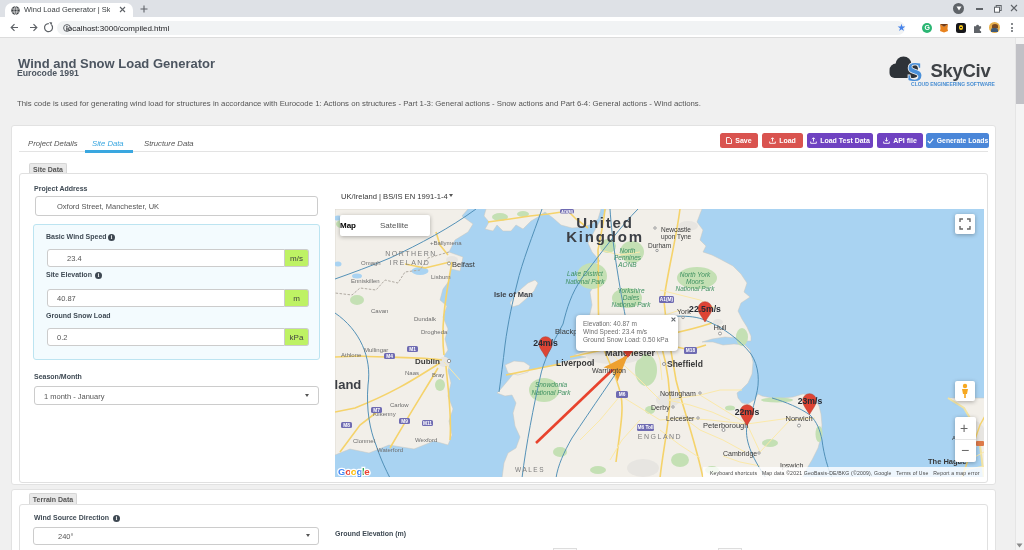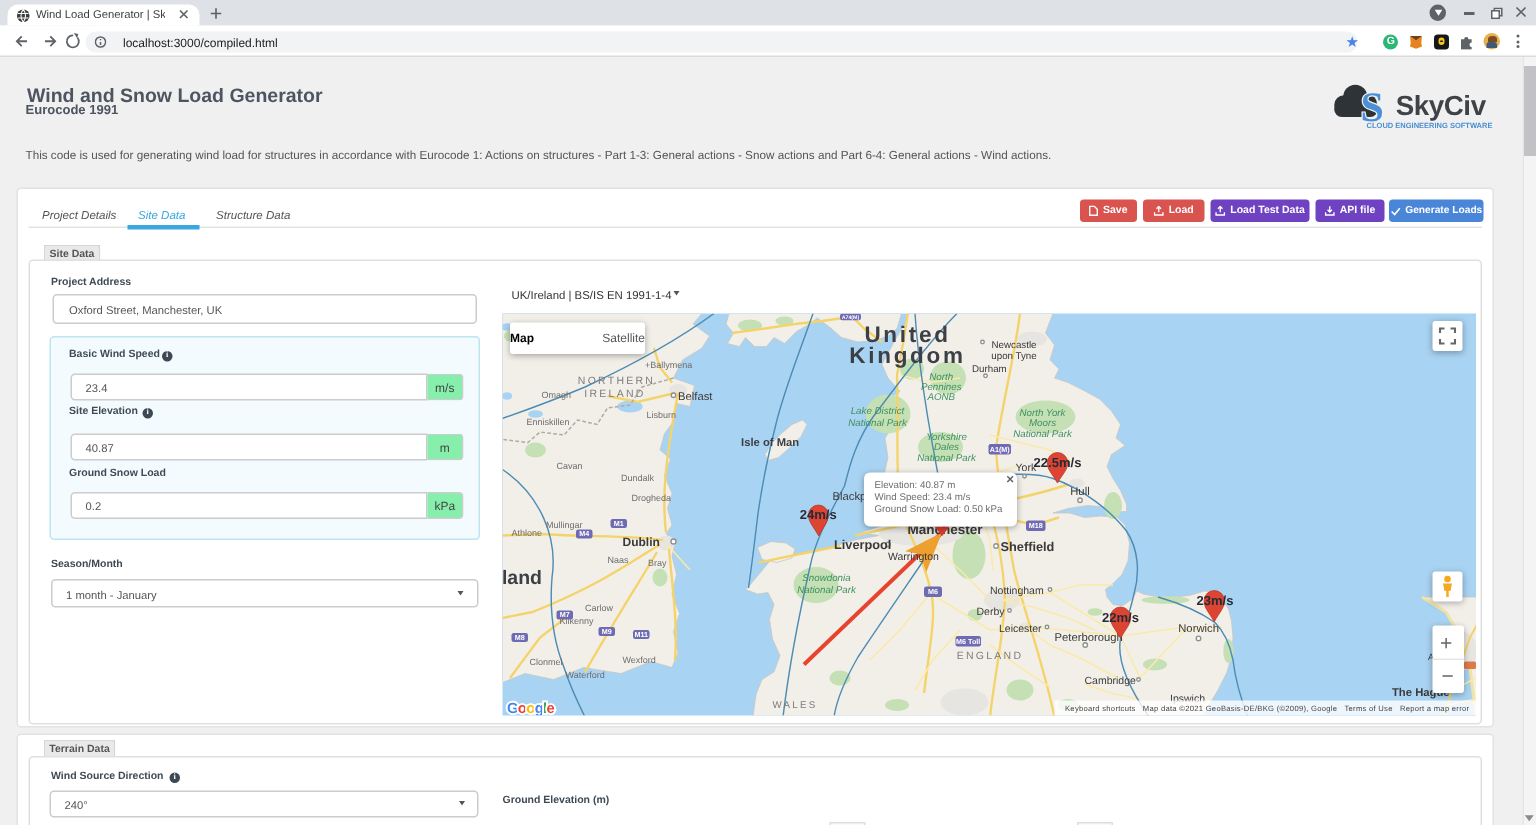--- a/index.html
+++ b/index.html
@@ -5,41 +5,41 @@
   * { margin:0; padding:0; box-sizing:border-box; }
   html,body { width:1024px; height:550px; overflow:hidden; font-family:"Liberation Sans",sans-serif; }
   body { position:relative; background:#f0f0f0; }
   .abs { position:absolute; }
   
   #tabbar { left:0; top:0; width:1024px; height:17px; background:#dee1e6; }
   #tab { left:5px; top:3px; width:128px; height:14px; background:#fff; border-radius:7px 7px 0 0; }
   #tabtitle { left:24px; top:5px; font-size:7.5px; color:#3c4043; white-space:nowrap; width:86px; overflow:hidden; }
   #toolbar { left:0; top:17px; width:1024px; height:21px; background:#fff; border-bottom:1px solid #dcdcdc; }
   #urlpill { left:57px; top:21px; width:848px; height:14px; border-radius:7px; background:#f1f3f4; }
-  #urltext { left:82px; top:24px; font-size:8px; color:#202124;text-align:right; }
+  #urltext { left:66px; top:24px; font-size:8px; color:#202124;text-align:right; }
   
   #page { left:0; top:38px; width:1015px; height:512px; background:#f0f0f0; }
   #ptitle { left:18px; top:56px; font-size:13px; font-weight:bold; color:#4c5560; }
   #psub { left:17px; top:68px; font-size:8.7px; font-weight:bold; color:#4c5560; }
   #pdesc { left:17px; top:99px; font-size:7.8px; color:#555; }
   .card { background:#fff; border:1px solid #e2e2e2; border-radius:3px; }
   #card1 { left:11px; top:125px; width:985px; height:360px; }
   #card2 { left:11px; top:489px; width:985px; height:70px; }
   
   .ptab { font-size:7.7px; color:#555;font-style:italic; }
   #tabline { left:19px; top:151px; width:969px; height:1px; background:#e3e3e3; }
   #tabblue { left:85px; top:150px; width:48px; height:2.5px; background:#3aa7e0; }
   
   .btn { position:absolute; height:15px; border-radius:2.5px; color:#fff; font-size:7px; font-weight:bold; display:flex; align-items:center; justify-content:center; }
   
   .legend { position:absolute; background:#e9e9e9; border:1px solid #d6d6d6; border-bottom:none; border-radius:2px 2px 0 0; font-size:7px; font-weight:bold; color:#555; text-align:center; }
   .fieldset { position:absolute; background:#fff; border:1px solid #e0e0e0; border-radius:3px; }
   .flabel { position:absolute; font-size:7px; font-weight:bold; color:#3f4a54; }
   .finput { position:absolute; background:#fff; border:1px solid #ccc; border-radius:3px; font-size:7.5px; color:#555; }
-  .suffix { position:absolute; background:#86efac; border:1px solid #ccc; border-left:none; border-radius:0 3px 3px 0; font-size:8px; color:#444; text-align:center; }
+  .suffix { position:absolute; background:#bef264; border:1px solid #ccc; border-left:none; border-radius:0 3px 3px 0; font-size:8px; color:#444; text-align:center; }
   .caret { position:absolute; width:0; height:0; border-left:2.8px solid transparent; border-right:2.8px solid transparent; border-top:3.5px solid #555; }
   .info { position:absolute; width:7px; height:7px; border-radius:50%; background:#3e4852; color:#fff; font-size:5.5px; font-weight:bold; text-align:center; line-height:7px; font-family:"Liberation Serif",serif; }
   #bluepanel { left:33px; top:138px; width:287px; height:137px; background:#f3fbfe; border:1px solid #bce4f1; border-radius:3px; }
   
   #sbar { left:1015px; top:38px; width:9px; height:512px; background:#f4f4f4; border-left:1px solid #e5e5e5; }
   #sthumb { left:1016px; top:44px; width:8px; height:60px; background:#c1c1c6; }
 </style>
 </head>
 <body>
 
@@ -139,25 +139,25 @@
 <div class="btn" style="left:877px;top:133px;width:46px;background:#6f42c1"><svg width="7" height="7" viewBox="0 0 7 7" style="margin-right:3px">
       <path d="M3.5 0.5V4M2 2.8L3.5 4.3 5 2.8M0.7 4.5v1.8h5.6V4.5" stroke="#fff" stroke-width="0.9" fill="none"></path>
     </svg>API file</div>
 <div class="btn" style="left:926px;top:133px;width:63px;background:#4a86d8;font-size:6.8px"><svg width="7" height="6" viewBox="0 0 7 6" style="margin-right:3px">
       <path d="M0.8 3L2.8 5L6.2 0.8" stroke="#fff" stroke-width="1.1" fill="none"></path>
     </svg>Generate Loads</div>
 
 <div class="legend" style="left:29px;top:162.5px;width:38px;height:11px;line-height:11px;">Site Data</div>
 <div class="fieldset" style="left:19px;top:173px;width:969px;height:310px"></div>
 <div class="flabel" style="left:34px;top:185px">Project Address</div>
-<div class="finput" style="left:35px;top:196px;width:283px;height:20px;line-height:20px;padding-left:10px">Oxford Street, Manchester, UK</div>
+<div class="finput" style="left:35px;top:196px;width:283px;height:20px;line-height:20px;padding-left:21px">Oxford Street, Manchester, UK</div>
 <div class="abs" id="bluepanel" style="left:33px;top:224px;width:287px;height:136px;background:#f3fbfe;border:1px solid #bce4f1;border-radius:3px"></div>
 <div class="flabel" style="left:46px;top:233px">Basic Wind Speed</div>
 <div class="info" style="left:108px;top:233.5px">i</div>
-<div class="finput" style="left:47px;top:249px;width:238px;height:18px;line-height:18px;padding-left:9px;border-radius:3px 0 0 3px">23.4</div>
+<div class="finput" style="left:47px;top:249px;width:238px;height:18px;line-height:18px;padding-left:19px;border-radius:3px 0 0 3px">23.4</div>
 <div class="suffix" style="left:285px;top:249px;width:24px;height:18px;line-height:18px">m/s</div>
 <div class="flabel" style="left:46px;top:271px">Site Elevation</div>
 <div class="info" style="left:95px;top:271.5px">i</div>
 <div class="finput" style="left:47px;top:289px;width:238px;height:18px;line-height:18px;padding-left:9px;border-radius:3px 0 0 3px">40.87</div>
 <div class="suffix" style="left:285px;top:289px;width:24px;height:18px;line-height:18px">m</div>
 <div class="flabel" style="left:46px;top:312px">Ground Snow Load</div>
 <div class="finput" style="left:47px;top:328px;width:238px;height:18px;line-height:18px;padding-left:9px;border-radius:3px 0 0 3px">0.2</div>
 <div class="suffix" style="left:285px;top:328px;width:24px;height:18px;line-height:18px">kPa</div>
 <div class="flabel" style="left:34px;top:373px">Season/Month</div>
 <div class="finput" style="left:34px;top:386px;width:285px;height:19px;line-height:19px;padding-left:9px">1 month - January</div>
@@ -416,21 +416,21 @@
     <text x="810" y="403.5">23m/s</text>
   </g>
     </svg>
 
 <div style="position:absolute;left:241px;top:106px;width:102px;height:36px;background:#fff;border-radius:4px;box-shadow:0 1px 4px rgba(0,0,0,0.35);"></div>
 <div style="position:absolute;left:248px;top:111px;font-size:6.5px;color:#6e6e6e;line-height:7.8px;">Elevation: 40.87 m<br>Wind Speed: 23.4 m/s<br>Ground Snow Load: 0.50 kPa</div>
 <div style="position:absolute;left:335.5px;top:106.5px;font-size:7px;color:#5f6368;font-weight:bold;">✕</div>
 
 <div style="position:absolute;left:5px;top:6px;width:90px;height:21px;background:#fff;box-shadow:0 1px 4px rgba(0,0,0,0.3);border-radius:2px"></div>
 <div style="position:absolute;left:5px;top:6px;width:40px;height:21px;font-size:8px;font-weight:bold;color:#000;text-align:left;line-height:21px">Map</div>
-<div style="position:absolute;left:45px;top:6px;width:50px;height:21px;font-size:8px;color:#565656;text-align:right;line-height:21px">Satellite</div>
+<div style="position:absolute;left:45px;top:6px;width:50px;height:21px;font-size:8px;color:#565656;text-align:left;line-height:21px">Satellite</div>
 <div style="position:absolute;left:620px;top:5px;width:20px;height:20px;background:#fff;border-radius:2px;box-shadow:0 1px 4px rgba(0,0,0,0.3)"></div>
 <svg style="position:absolute;left:624px;top:9px" width="12" height="12" fill="none" stroke="#666" stroke-width="1.4">
       <path d="M1 4V1h3M8 1h3v3M11 8v3H8M4 11H1V8"></path>
     </svg>
 <div style="position:absolute;left:620px;top:172px;width:20px;height:20px;background:#fff;border-radius:2px;box-shadow:0 1px 4px rgba(0,0,0,0.3)"></div>
 <svg style="position:absolute;left:625px;top:174px" width="10" height="16" viewBox="0 0 10 16">
       <circle cx="5" cy="3" r="2.2" fill="#f6a821"></circle>
       <path d="M2 6h6l-1 5h-1.2v4h-1.6v-4H3z" fill="#f6a821"></path>
     </svg>
 <div style="position:absolute;left:620px;top:208px;width:21px;height:45px;background:#fff;border-radius:2px;box-shadow:0 1px 4px rgba(0,0,0,0.3)"></div>
@@ -445,21 +445,21 @@
 <div style="position:absolute;left:368px;top:258px;width:281px;height:10px;background:rgba(255,255,255,0.8)"></div>
 <div style="position:absolute;left:375px;top:260.5px;font-size:5.1px;color:#444;letter-spacing:0.18px">Keyboard shortcuts&nbsp;&nbsp;&nbsp;Map data ©2021 GeoBasis-DE/BKG (©2009), Google&nbsp;&nbsp;&nbsp;Terms of Use&nbsp;&nbsp;&nbsp;Report a map error</div>
 </div>
 
 <div class="legend" style="left:29px;top:492.5px;width:48px;height:11px;line-height:11px;">Terrain Data</div>
 <div class="fieldset" style="left:19px;top:503.5px;width:969px;height:60px"></div>
 <div class="abs" style="left:553px;top:547.5px;width:24px;height:3px;border:1px solid #ddd;background:#fafafa"></div>
 <div class="abs" style="left:718px;top:547.5px;width:24px;height:3px;border:1px solid #ddd;background:#fafafa"></div>
 <div class="flabel" style="left:34px;top:514px">Wind Source Direction</div>
 <div class="info" style="left:113px;top:514.5px">i</div>
-<div class="finput" style="left:33px;top:527px;width:286px;height:18px;line-height:18px;padding-left:9px">240°</div>
+<div class="finput" style="left:33px;top:527px;width:286px;height:18px;line-height:18px;padding-left:24px">240°</div>
 <div class="caret" style="left:306px;top:534px"></div>
 <div class="flabel" style="left:335px;top:530px">Ground Elevation (m)</div>
 
 <div class="abs" id="sbar"></div>
 <div class="abs" id="sthumb"></div>
 <svg class="abs" style="left:1016px;top:543px" width="7" height="5">
     <path d="M0.5 0.5h6L3.5 4.5z" fill="#8a8a8a"></path>
   </svg>
 
 </body></html>

